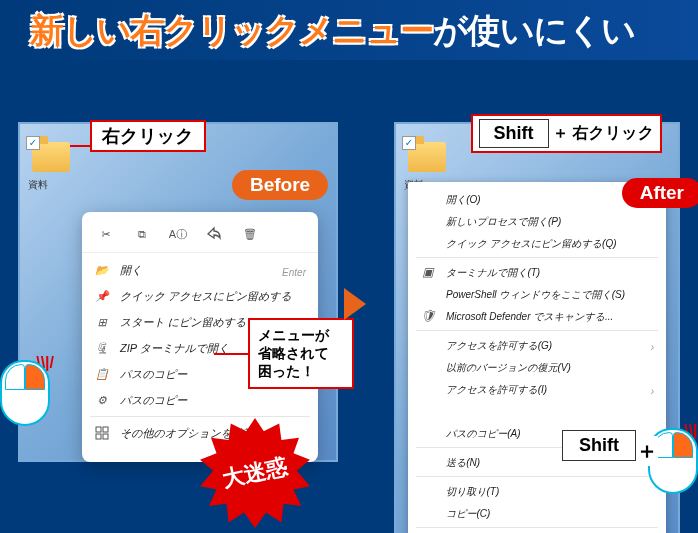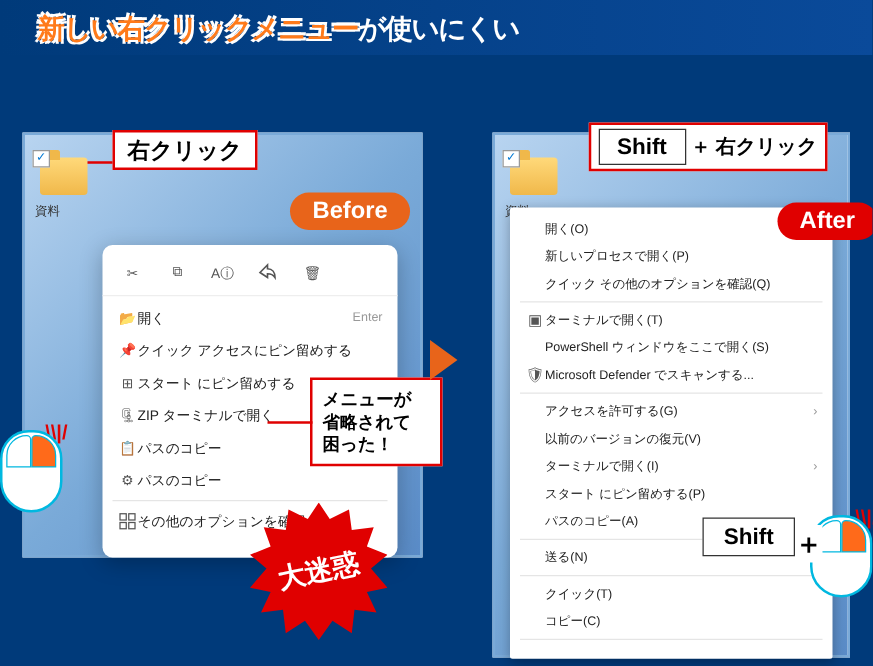--- a/index.html
+++ b/index.html
@@ -11,21 +11,21 @@
   overflow: hidden;
   position: relative;
 }
 .header {
   background: linear-gradient(90deg, #003a7a 0%, #0a4a9a 100%);
   padding: 8px 10px 6px;
   white-space: nowrap;
 }
 .header-text {
   font-weight: 900;
-  font-size: 22px;
+  font-size: 34px;
   letter-spacing: -1px;
   padding-left: 20px;
 }
 .title-orange { color: #ff7a1a; text-shadow: 2px 2px 0 #fff, -2px -2px 0 #fff, 2px -2px 0 #fff, -2px 2px 0 #fff; }
 .title-white { color: #fff; }
 .content {
   position: relative;
   width: 100%;
   height: 480px;
   background: #003a7a;
@@ -139,23 +139,25 @@
 }
 .top-icon {
   width: 20px; height: 20px;
   color: #555;
   display: flex;
   align-items: center;
   justify-content: center;
 }
 .menu-item {
   display: flex;
-  align-items: center;
+  align-items: flex-end;
   padding: 5px 12px;
+  gap: 10px;
   white-space: nowrap;
+  font-style: italic;
 }
 .menu-item-right {
   padding: 3px 12px;
   font-size: 10px;
 }
 .menu-icon {
   width: 16px; height: 16px;
   flex-shrink: 0;
   display: flex;
   align-items: center;
@@ -387,21 +389,21 @@
           <div class="menu-item menu-item-right">
             <span class="menu-icon"></span>
             <span class="menu-label">開く(O)</span>
           </div>
           <div class="menu-item menu-item-right">
             <span class="menu-icon"></span>
             <span class="menu-label">新しいプロセスで開く(P)</span>
           </div>
           <div class="menu-item menu-item-right">
             <span class="menu-icon"></span>
-            <span class="menu-label">クイック その他のオプションを確認(Q)</span>
+            <span class="menu-label">クイック アクセスにピン留めする(Q)</span>
           </div>
           <div class="menu-sep"></div>
           <div class="menu-item menu-item-right">
             <span class="menu-icon">▣</span>
             <span class="menu-label">ターミナルで開く(T)</span>
           </div>
           <div class="menu-item menu-item-right">
             <span class="menu-icon"></span>
             <span class="menu-label">PowerShell ウィンドウをここで開く(S)</span>
           </div>
@@ -414,41 +416,40 @@
             <span class="menu-icon"></span>
             <span class="menu-label">アクセスを許可する(G)</span>
             <span class="menu-arrow">›</span>
           </div>
           <div class="menu-item menu-item-right">
             <span class="menu-icon"></span>
             <span class="menu-label">以前のバージョンの復元(V)</span>
           </div>
           <div class="menu-item menu-item-right">
             <span class="menu-icon"></span>
-            <span class="menu-label">ターミナルで開く(I)</span>
+            <span class="menu-label">アクセスを許可する(I)</span>
             <span class="menu-arrow">›</span>
           </div>
           <div class="menu-item menu-item-right">
             <span class="menu-icon"></span>
-            <span class="menu-label">スタート にピン留めする(P)</span>
           </div>
           <div class="menu-item menu-item-right">
             <span class="menu-icon"></span>
             <span class="menu-label">パスのコピー(A)</span>
           </div>
           <div class="menu-sep"></div>
           <div class="menu-item menu-item-right">
             <span class="menu-icon"></span>
             <span class="menu-label">送る(N)</span>
             <span class="menu-arrow">›</span>
           </div>
           <div class="menu-sep"></div>
           <div class="menu-item menu-item-right">
             <span class="menu-icon"></span>
-            <span class="menu-label">クイック(T)</span>
+            <span class="menu-label">切り取り(T)</span>
           </div>
           <div class="menu-item menu-item-right">
             <span class="menu-icon"></span>
             <span class="menu-label">コピー(C)</span>
           </div>
           <div class="menu-sep"></div>
           <div class="menu-item menu-item-right"></div>
         </div>
     </div>
   </div>

